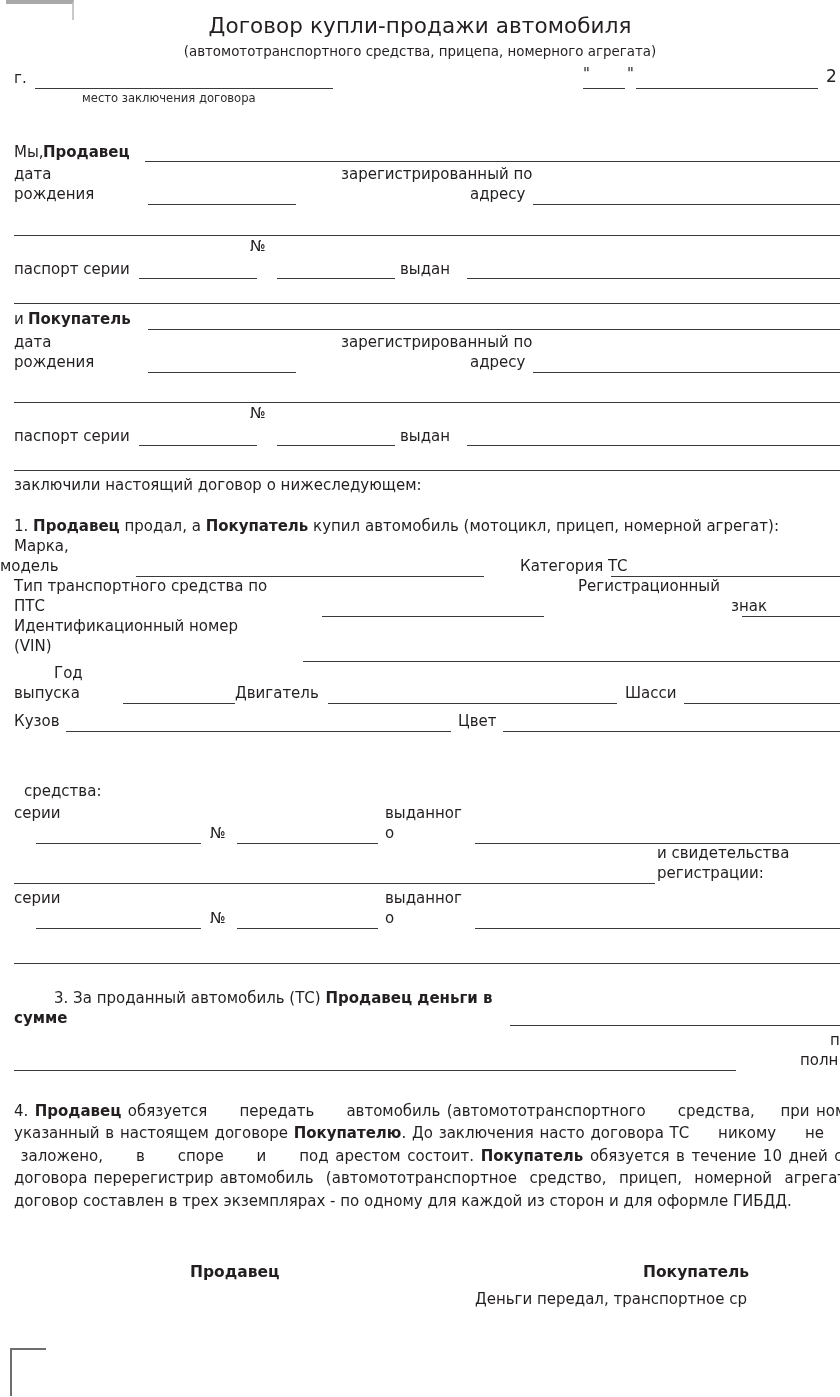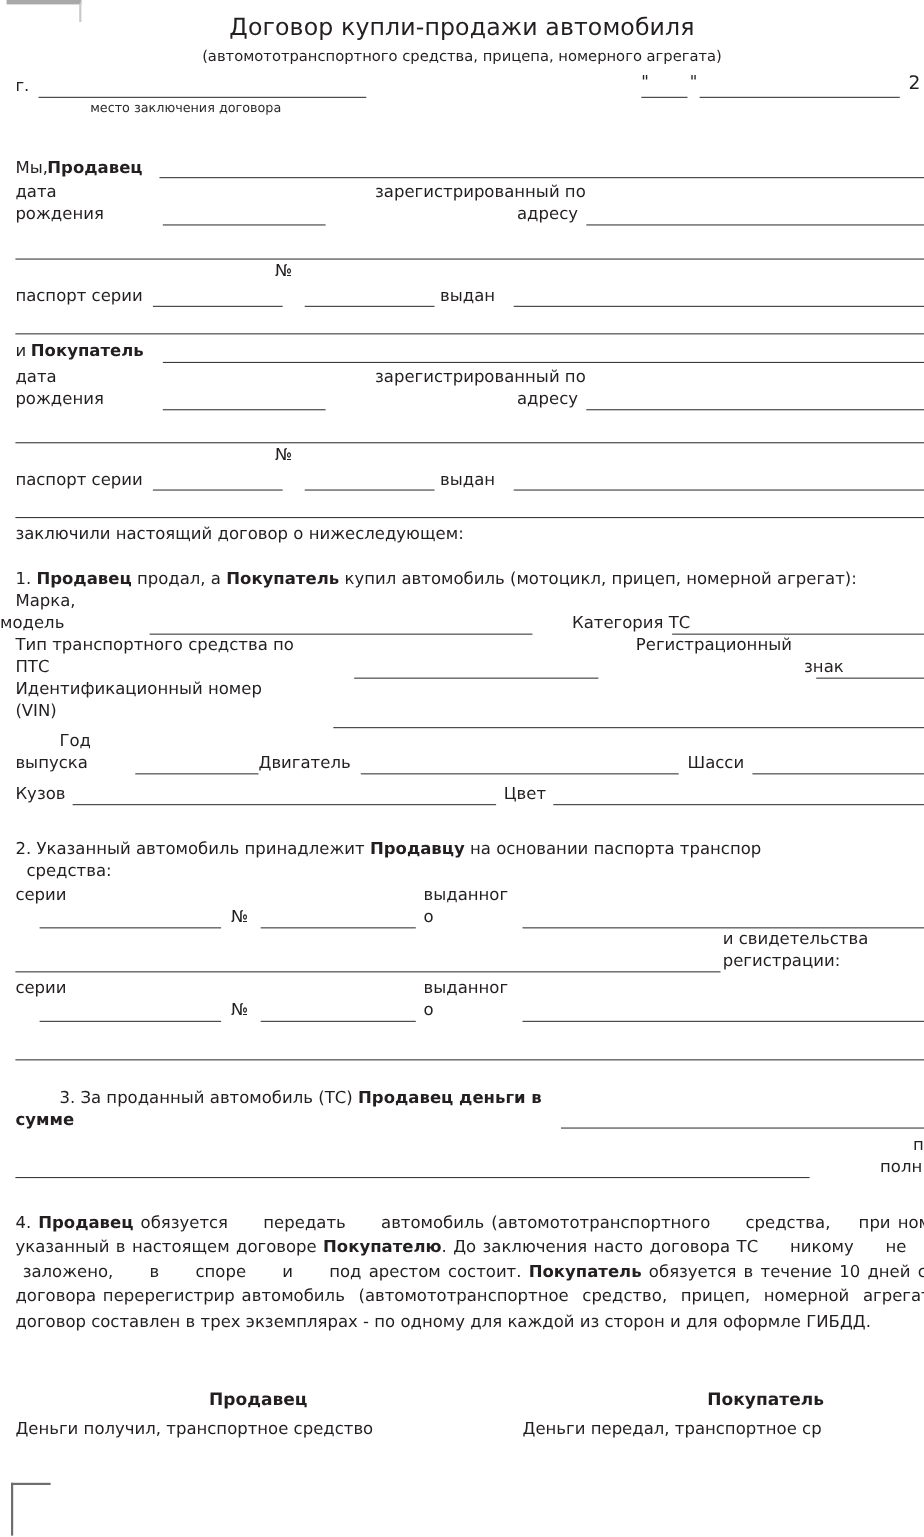--- a/index.html
+++ b/index.html
@@ -174,26 +174,20 @@
 
   <div class="abs txt" style="left:625px;top:685px;">Шасси</div>
   <div class="rule" style="left:684px;top:703px;width:326px;"></div>
 
   <div class="abs txt" style="left:14px;top:713px;">Кузов</div>
   <div class="rule" style="left:66px;top:731px;width:385px;"></div>
 
   <div class="abs txt" style="left:458px;top:713px;">Цвет</div>
   <div class="rule" style="left:503px;top:731px;width:507px;"></div>
 
-  <div class="abs txt" style="left:14px;top:763px;">
-    <span>2.</span>
-    <span>Указанный   автомобиль   принадлежит</span>
-    <span class="b">Продавцу</span>
-    <span>на   основании   паспорта   транспор</span>
-  </div>
   <div class="abs txt" style="left:24px;top:783px;">средства:</div>
 
   <div class="abs txt" style="left:14px;top:805px;">серии</div>
   <div class="rule" style="left:36px;top:843px;width:165px;"></div>
   <div class="abs txt" style="left:210px;top:825px;">№</div>
   <div class="rule" style="left:237px;top:843px;width:141px;"></div>
   <div class="abs txt" style="left:385px;top:805px;">выданног</div>
   <div class="abs txt" style="left:385px;top:825px;">о</div>
   <div class="rule" style="left:475px;top:843px;width:535px;"></div>
 
@@ -223,16 +217,15 @@
   <div class="abs txt" style="left:800px;top:1052px;">полн</div>
   <div class="rule" style="left:14px;top:1070px;width:722px;"></div>
 
   <div class="para" style="left:14px;top:1100px;">
     <span>4.</span>
     <span class="b">Продавец</span><span>&nbsp;обязуется&nbsp; &nbsp; &nbsp;передать&nbsp; &nbsp; &nbsp;автомобиль (автомототранспортного&nbsp; &nbsp; &nbsp;средства,&nbsp; &nbsp; при номерного агрегата), указанный в настоящем договоре&nbsp;</span><span class="b">Покупателю</span><span>. До заключения насто договора ТС&nbsp; &nbsp; &nbsp;никому&nbsp; &nbsp; &nbsp;не&nbsp; &nbsp; &nbsp;продано,&nbsp; &nbsp; &nbsp;не&nbsp; &nbsp; &nbsp;заложено,&nbsp; &nbsp; &nbsp;в&nbsp; &nbsp; &nbsp;споре&nbsp; &nbsp; &nbsp;и&nbsp; &nbsp; &nbsp;под арестом состоит.&nbsp;</span><span class="b">Покупатель</span><span>&nbsp;обязуется в течение 10 дней со дня подписания договора перерегистрир автомобиль&nbsp; (автомототранспортное&nbsp; средство,&nbsp; прицеп,&nbsp; номерной&nbsp; агрегат) на&nbsp; себя.&nbsp; Насто договор составлен в трех экземплярах - по одному для каждой из сторон и для оформле ГИБДД.</span>
   </div>
 
   <div class="sig-name" style="left:190px;top:1263px;">Продавец</div>
   <div class="sig-name" style="left:643px;top:1263px;">Покупатель</div>
-  <div class="abs txt" style="left:14px;top:1291px;">Деньги  получил, транспортное  средство</div>
   <div class="abs txt" style="left:475px;top:1291px;">Деньги      передал,     транспортное ср</div>
 
 </div>
 
 </body></html>

